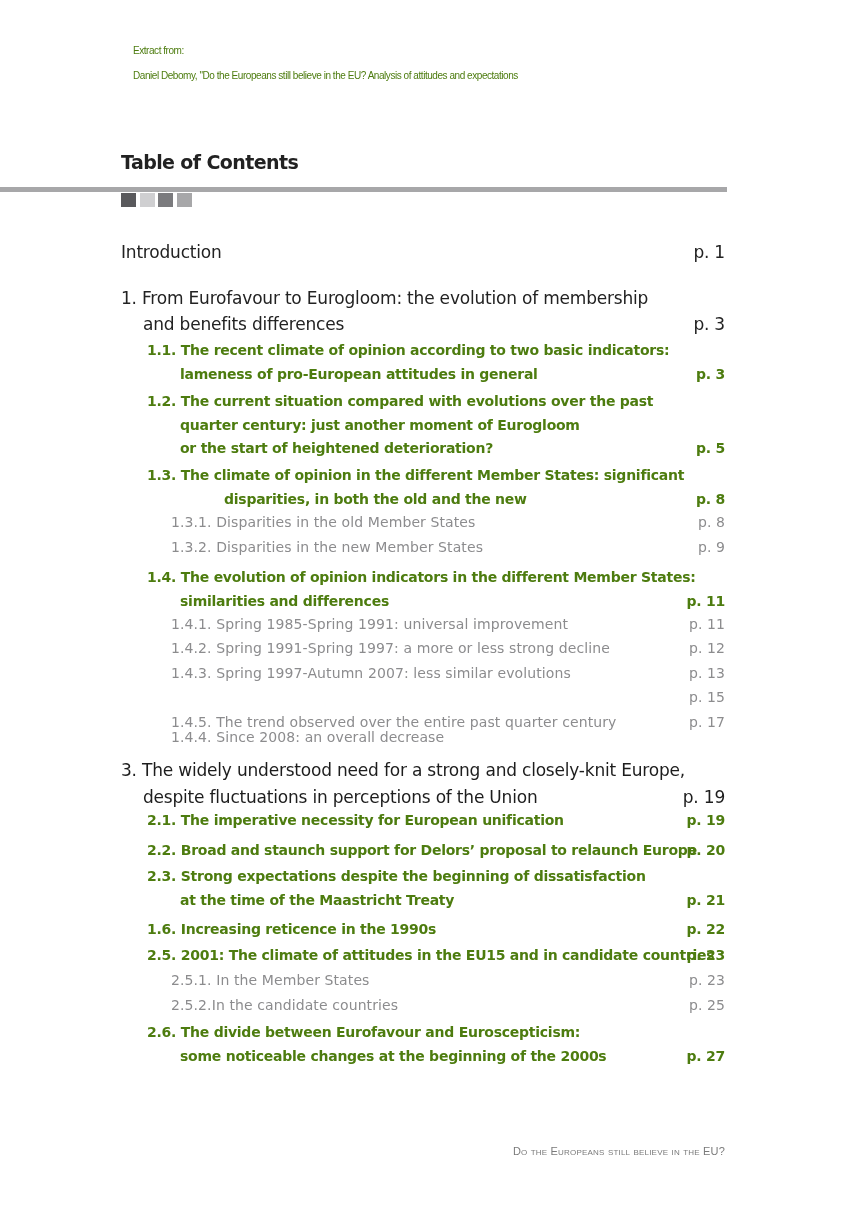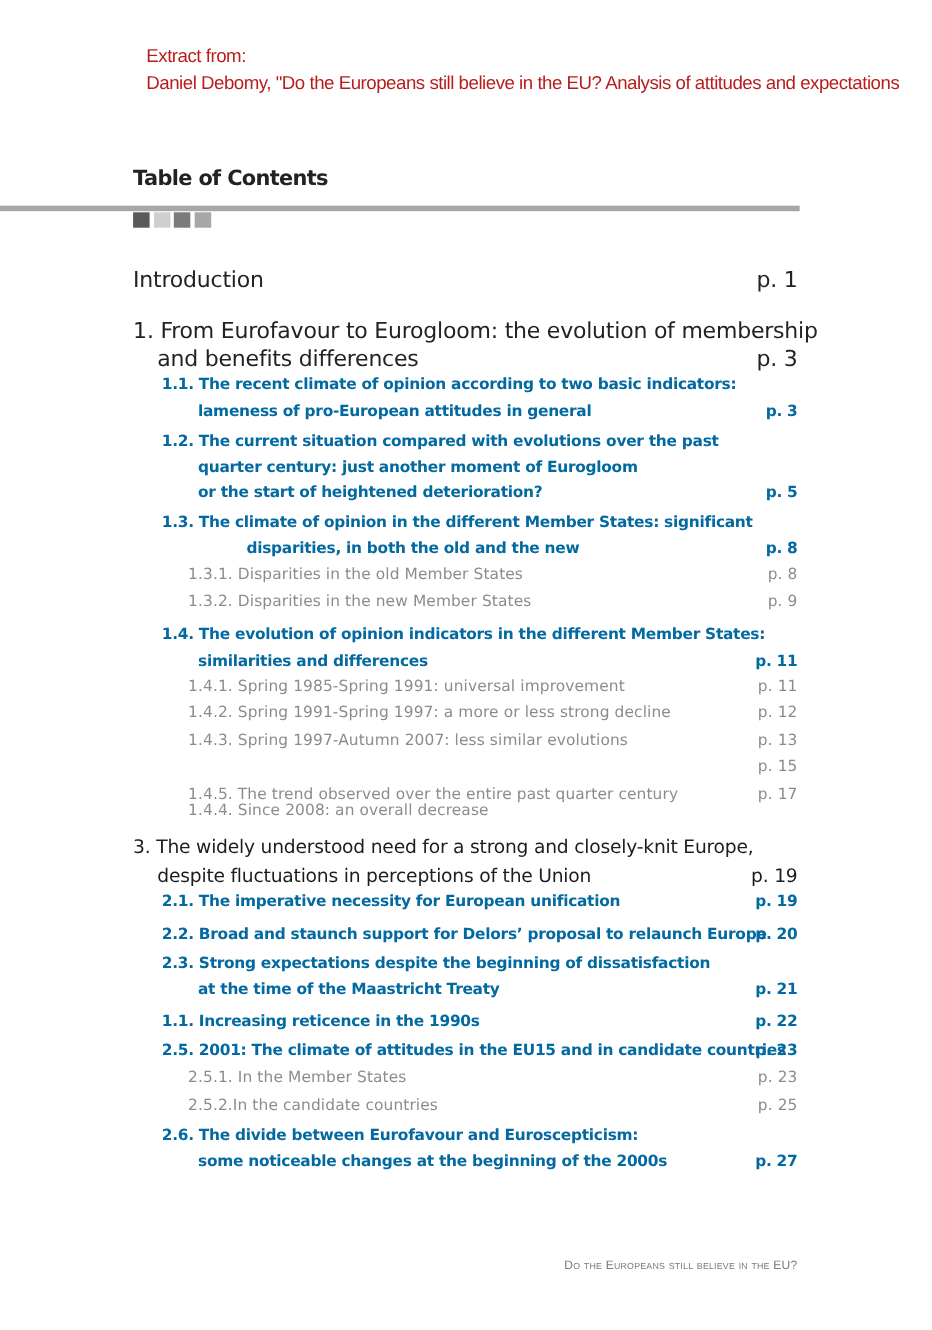--- a/index.html
+++ b/index.html
@@ -2,22 +2,22 @@
 <html><head>
 <meta charset="utf-8">
 <style>
   html, body { margin: 0; padding: 0; background: #ffffff; }
   body {
     width: 847px; height: 1209px; position: relative; overflow: hidden;
     font-family: "DejaVu Sans", sans-serif; color: #222;
   }
   .extract {
     position: absolute; left: 133px; top: 38px; width: 600px;
-    font-family: "Liberation Sans", sans-serif; font-size: 17px;
-    letter-spacing: -0.45px; color: #b91c1c; line-height: 25px;
+    font-family: "Liberation Sans", sans-serif; font-size: 10px;
+    letter-spacing: -0.45px; color: #4d7c0f; line-height: 25px;
   }
   .extract div { white-space: nowrap; }
   .toc-title {
     position: absolute; left: 121px; top: 151px;
     font-family: "DejaVu Sans", sans-serif; font-weight: bold;
     font-size: 19px; letter-spacing: -0.6px; color: #222;
   }
   .rule {
     position: absolute; left: 0; top: 187px; width: 727px; height: 5px; background: #a7a7a9;
   }
@@ -26,22 +26,22 @@
   .sq2 { left: 140px; background: #cfcfd1; }
   .sq3 { left: 158px; background: #7b7b7e; }
   .sq4 { left: 177px; background: #a7a7a9; }
 
   .entry { position: absolute; left: 0; width: 847px; }
   .line {
     position: absolute; white-space: nowrap;
   }
   .pg { position: absolute; right: 122px; white-space: nowrap; text-align: right; }
 
-  .lvl1 { font-size: 20px; color: #222; letter-spacing: -0.2px; }
-  .lvl2 { font-size: 14px; color: #0369a1; font-weight: bold; letter-spacing: -0.25px; }
+  .lvl1 { font-size: 17px; color: #222; letter-spacing: -0.2px; }
+  .lvl2 { font-size: 14px; color: #4d7c0f; font-weight: bold; letter-spacing: -0.25px; }
   .lvl3 { font-size: 14px; color: #8c8c8e; letter-spacing: 0.1px; }
   .lvl1b { font-size: 17px; color: #1d1d1d; letter-spacing: -0.2px; }
 
   .footer {
     position: absolute; right: 122px; top: 1145px;
     font-family: "Liberation Sans", sans-serif; font-size: 11px;
     font-variant: small-caps; color: #7a7a7a; letter-spacing: 0.2px;
   }
 </style>
 </head>
@@ -130,21 +130,21 @@
     <div class="entry">
       <div class="line lvl2" style="left: 147px; top: 842px;">2.2. Broad and staunch support for Delors’ proposal to relaunch Europe</div>
       <div class="pg lvl2" style="top: 842px;">p. 20</div>
     </div>
     <div class="entry">
       <div class="line lvl2" style="left: 147px; top: 868px;">2.3. Strong expectations despite the beginning of dissatisfaction</div>
       <div class="line lvl2" style="left: 180px; top: 891.5px;">at the time of the Maastricht Treaty</div>
       <div class="pg lvl2" style="top: 891.5px;">p. 21</div>
     </div>
     <div class="entry">
-      <div class="line lvl2" style="left: 147px; top: 921px;">1.1. Increasing reticence in the 1990s</div>
+      <div class="line lvl2" style="left: 147px; top: 921px;">1.6. Increasing reticence in the 1990s</div>
       <div class="pg lvl2" style="top: 921px;">p. 22</div>
     </div>
     <div class="entry">
       <div class="line lvl2" style="left: 147px; top: 947px;">2.5. 2001: The climate of attitudes in the EU15 and in candidate countries</div>
       <div class="pg lvl2" style="top: 947px;">p. 23</div>
     </div>
     <div class="entry">
       <div class="line lvl3" style="left: 171px; top: 972px;">2.5.1. In the Member States</div>
       <div class="pg lvl3" style="top: 972px;">p. 23</div>
     </div>

